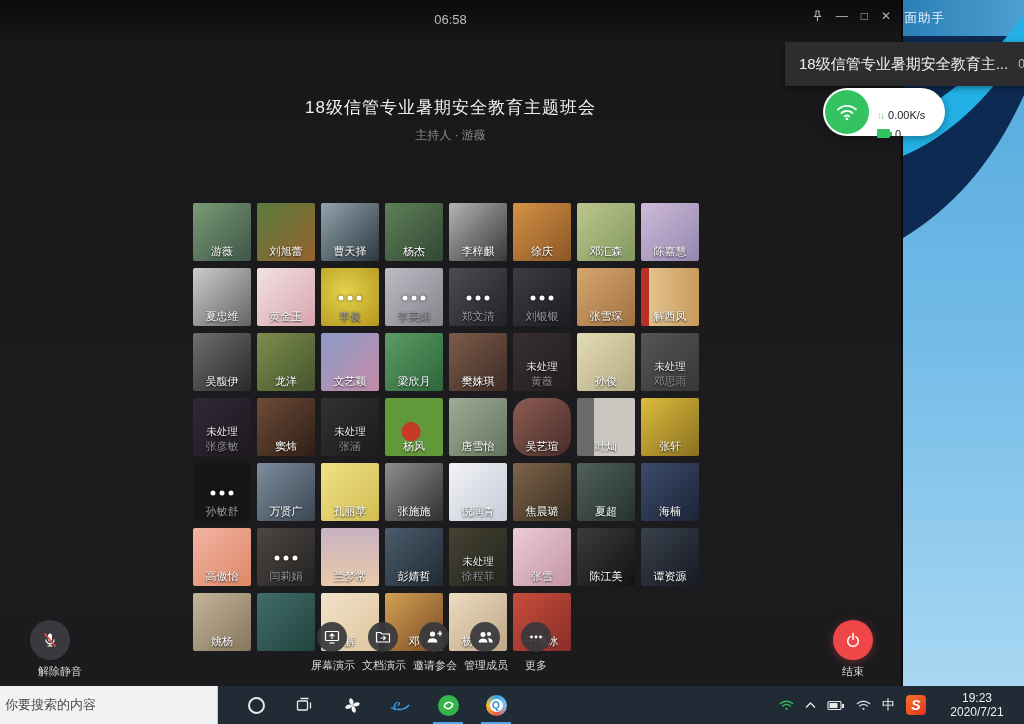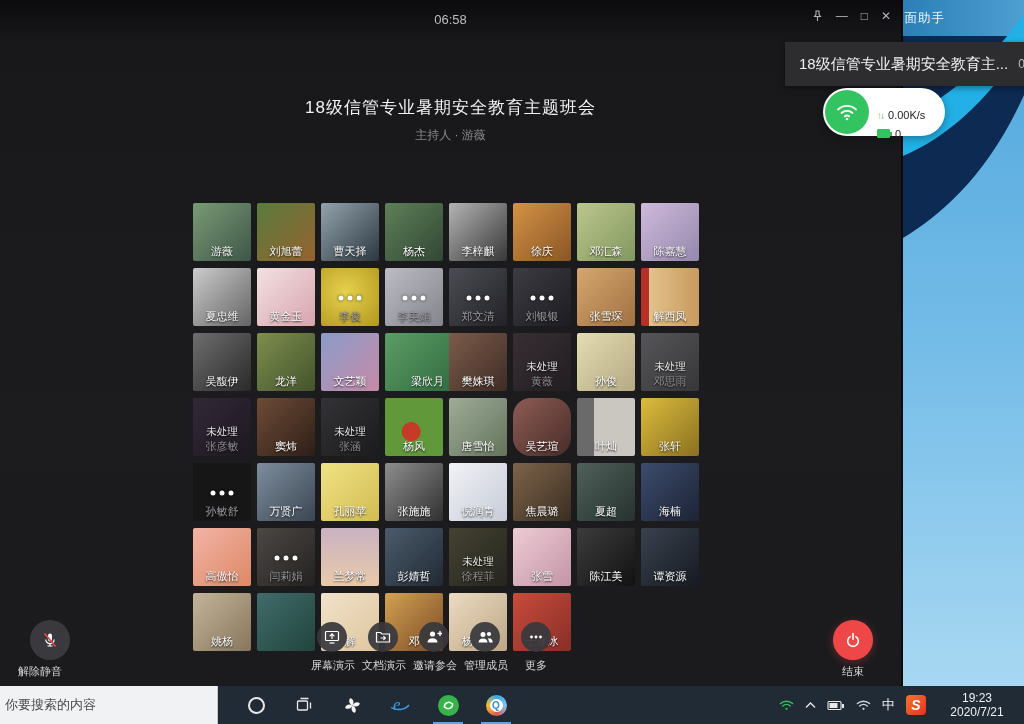--- a/index.html
+++ b/index.html
@@ -24,21 +24,21 @@
   .tname{position:absolute;bottom:2px;left:0;width:100%;text-align:center;font-size:11px;color:#fff;
          text-shadow:0 1px 2px rgba(0,0,0,.95);white-space:nowrap;}
   .tile.pending::before{content:"";position:absolute;inset:0;background:rgba(18,16,20,.45);}
   .plabel{position:absolute;bottom:17px;left:0;width:100%;text-align:center;font-size:10.5px;color:#e6e6e6;
           text-shadow:0 1px 2px rgba(0,0,0,.9);}
   .tile.pending .tname{color:#8f8f93;}
   .tile.loading .tname{color:#9a9aa0;}
   .dots{position:absolute;left:50%;top:52%;transform:translate(-50%,-50%);display:flex;gap:4px;}
   .dots i{width:5px;height:5px;border-radius:50%;background:#fff;box-shadow:0 0 3px rgba(0,0,0,.7);}
   
-  .mic-group{position:absolute;left:18px;top:620px;width:64px;text-align:left;z-index:6;}
+  .mic-group{position:absolute;left:18px;top:620px;width:64px;text-align:right;z-index:6;}
   .circle-btn{width:40px;height:40px;border-radius:50%;background:#3a3a3e;margin:0 auto;
               display:flex;align-items:center;justify-content:center;}
   .btn-label{margin-top:4px;font-size:11px;color:#d9d9d9;}
   .actions{position:absolute;left:311px;top:622px;display:flex;gap:9px;z-index:6;}
   .action{width:42px;text-align:center;}
   .acircle{width:30px;height:30px;border-radius:50%;background:rgba(56,56,60,.93);margin:0 auto;
            display:flex;align-items:center;justify-content:center;}
   .alabel{margin-top:6px;font-size:11px;color:#d9d9d9;white-space:nowrap;}
   .end-group{position:absolute;left:828px;top:620px;width:50px;text-align:center;z-index:6;}
   .end-circle{background:#ef4747;box-shadow:0 2px 8px rgba(239,71,71,.35);}
@@ -207,21 +207,21 @@
         <div class="tname">吴馥伊</div>
       </div>
       <div class="tile" style="background: linear-gradient(135deg, rgb(126, 142, 78), rgb(68, 84, 44));">
         <div></div>
         <div class="tname">龙洋</div>
       </div>
       <div class="tile" style="background: linear-gradient(135deg, rgb(140, 156, 202), rgb(198, 138, 166));">
         <div></div>
         <div class="tname">文艺颖</div>
       </div>
-      <div class="tile" style="background: linear-gradient(135deg, rgb(92, 156, 100), rgb(44, 102, 60)); padding-left: 27px;">
+      <div class="tile" style="background: linear-gradient(135deg, rgb(92, 156, 100), rgb(44, 102, 60));">
         <div></div>
         <div class="tname">梁欣月</div>
       </div>
       <div class="tile" style="background: linear-gradient(135deg, rgb(124, 92, 74), rgb(62, 44, 38));">
         <div></div>
         <div class="tname">樊姝琪</div>
       </div>
       <div class="tile pending" style="background: linear-gradient(135deg, rgb(87, 72, 78), rgb(48, 42, 46));">
         <div></div>
         <div class="plabel">未处理</div>

